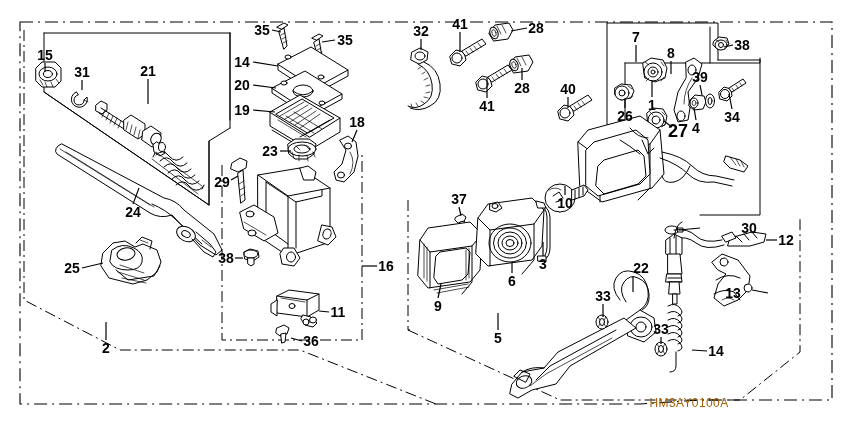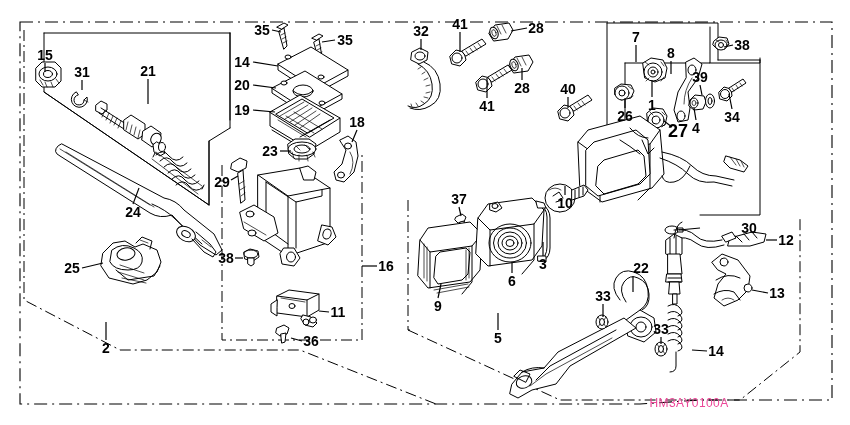--- a/index.html
+++ b/index.html
@@ -2,21 +2,21 @@
 <html><head>
 <meta charset="utf-8">
 <style>
   html,body{margin:0;padding:0;background:#ffffff;}
   body{font-family:"Liberation Sans",sans-serif;}
   #root{position:relative;width:850px;height:425px;background:#ffffff;overflow:hidden;}
   #art{position:absolute;left:0;top:0;width:850px;height:425px;}
   .lbl{position:absolute;font-family:"Liberation Sans",sans-serif;font-weight:bold;
        color:#000;white-space:nowrap;line-height:1;transform:translate(-50%,-50%);}
   .code{position:absolute;font-family:"Liberation Sans",sans-serif;font-size:12px;
-        letter-spacing:.4px;color:#ec4899;white-space:nowrap;transform:translate(-50%,-50%);}
+        letter-spacing:.4px;color:#a16207;white-space:nowrap;transform:translate(-50%,-50%);}
 </style>
 </head>
 <body>
 
 <div id="root">
 
   <svg id="art" viewBox="0 0 850 425" xmlns="http://www.w3.org/2000/svg">
     <defs>
       <style>
         .s{fill:none;stroke:#000;stroke-width:1;stroke-linecap:round;stroke-linejoin:round;}
@@ -549,21 +549,21 @@
       <div class="lbl" style="left: 696px; top: 128px; font-size: 14px;">4</div>
       <div class="lbl" style="left: 732px; top: 117px; font-size: 14px;">34</div>
       <div class="lbl" style="left: 459px; top: 199px; font-size: 14px;">37</div>
       <div class="lbl" style="left: 438px; top: 306px; font-size: 14px;">9</div>
       <div class="lbl" style="left: 512px; top: 281px; font-size: 14px;">6</div>
       <div class="lbl" style="left: 543px; top: 264px; font-size: 14px;">3</div>
       <div class="lbl" style="left: 565px; top: 203px; font-size: 14px;">10</div>
       <div class="lbl" style="left: 498px; top: 338px; font-size: 14px;">5</div>
       <div class="lbl" style="left: 709px; top: 228px; font-size: 14px; margin-left: 40px;">30</div>
       <div class="lbl" style="left: 786px; top: 240px; font-size: 14px;">12</div>
-      <div class="lbl" style="left: 777px; top: 293px; font-size: 14px;">13</div>
+      <div class="lbl" style="left: 733px; top: 293px; font-size: 14px;">13</div>
       <div class="lbl" style="left: 716px; top: 351px; font-size: 14px;">14</div>
       <div class="lbl" style="left: 633px; top: 268px; font-size: 14px; margin-left: 8px;">22</div>
       <div class="lbl" style="left: 603px; top: 296px; font-size: 14px;">33</div>
       <div class="lbl" style="left: 661px; top: 329px; font-size: 14px;">33</div>
     </div>
 
   <div class="code" style="left:689px;top:403px;">HM3AY0100A</div>
 
 </div>
 

